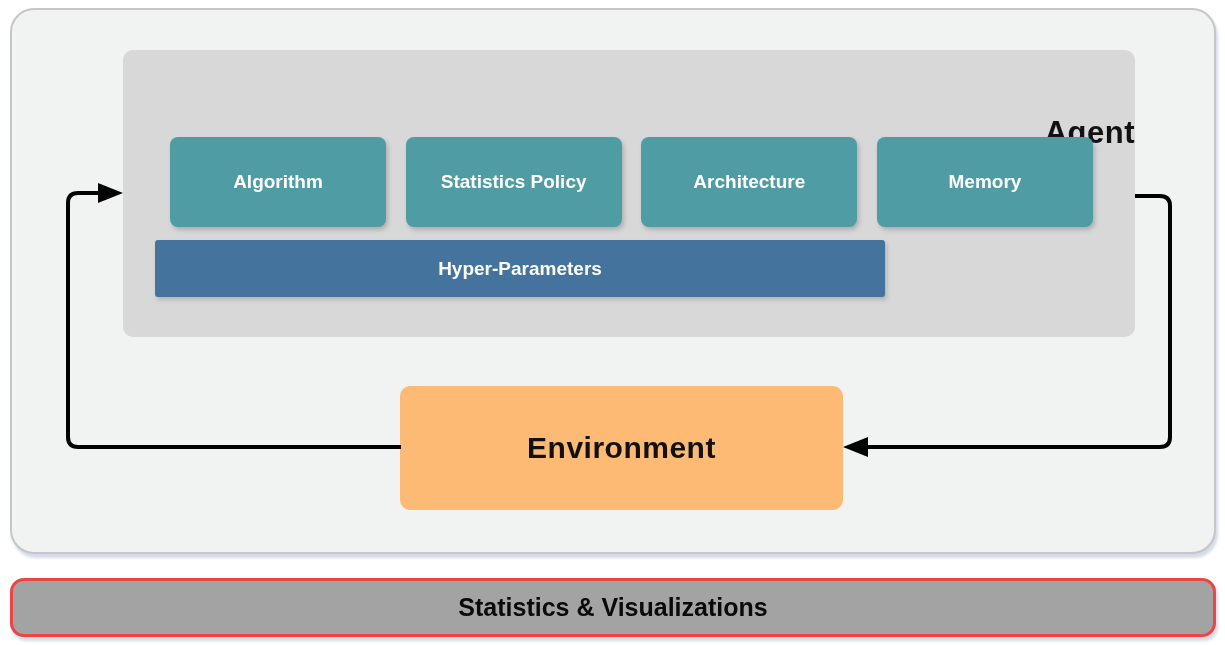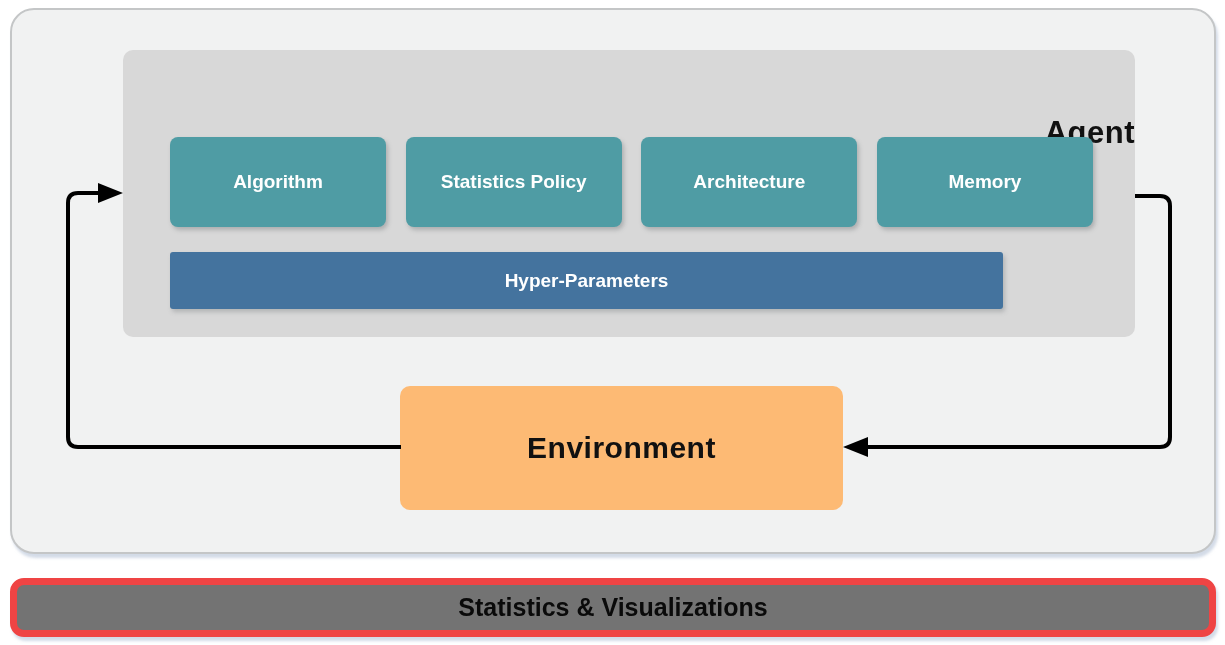--- a/index.html
+++ b/index.html
@@ -65,32 +65,31 @@
     color: #ffffff;
     font-size: 19px;
     font-weight: bold;
     box-shadow: 2px 3px 4px rgba(110, 115, 118, 0.40);
     text-align: right;
   }
 
   
   .hyper-bar {
     position: absolute;
-    left: 47px; top: 190px;
-    width: 833px; height: 57px;
+    left: 32px; top: 190px;
+    width: 730px; height: 57px;
     background: #44739E;
     border-radius: 3px;
     display: flex;
     align-items: center;
     justify-content: center;
     color: #ffffff;
     font-size: 19px;
     font-weight: bold;
     box-shadow: 2px 3px 4px rgba(110, 115, 118, 0.35);
-    margin-top: 12px;
   }
 
   
   .environment-box {
     position: absolute;
     left: 400px; top: 386px;
     width: 443px; height: 124px;
     background: #fdba74;
     border-radius: 10px;
     display: flex;
@@ -100,22 +99,22 @@
     font-weight: bold;
     color: #111111;
     letter-spacing: 0.5px;
   }
 
   
   .footer-bar {
     position: absolute;
     left: 10px; top: 578px;
     width: 1206px; height: 59px;
-    background: #737373;
-    border: 7px solid #ef4444;
+    background: #a3a3a3;
+    border: 3px solid #ef4444;
     border-radius: 14px;
     display: flex;
     align-items: center;
     justify-content: center;
     font-size: 25px;
     font-weight: bold;
     color: #0A0A0A;
     box-shadow: 2px 4px 3px rgba(175, 190, 212, 0.55);
   }
 

